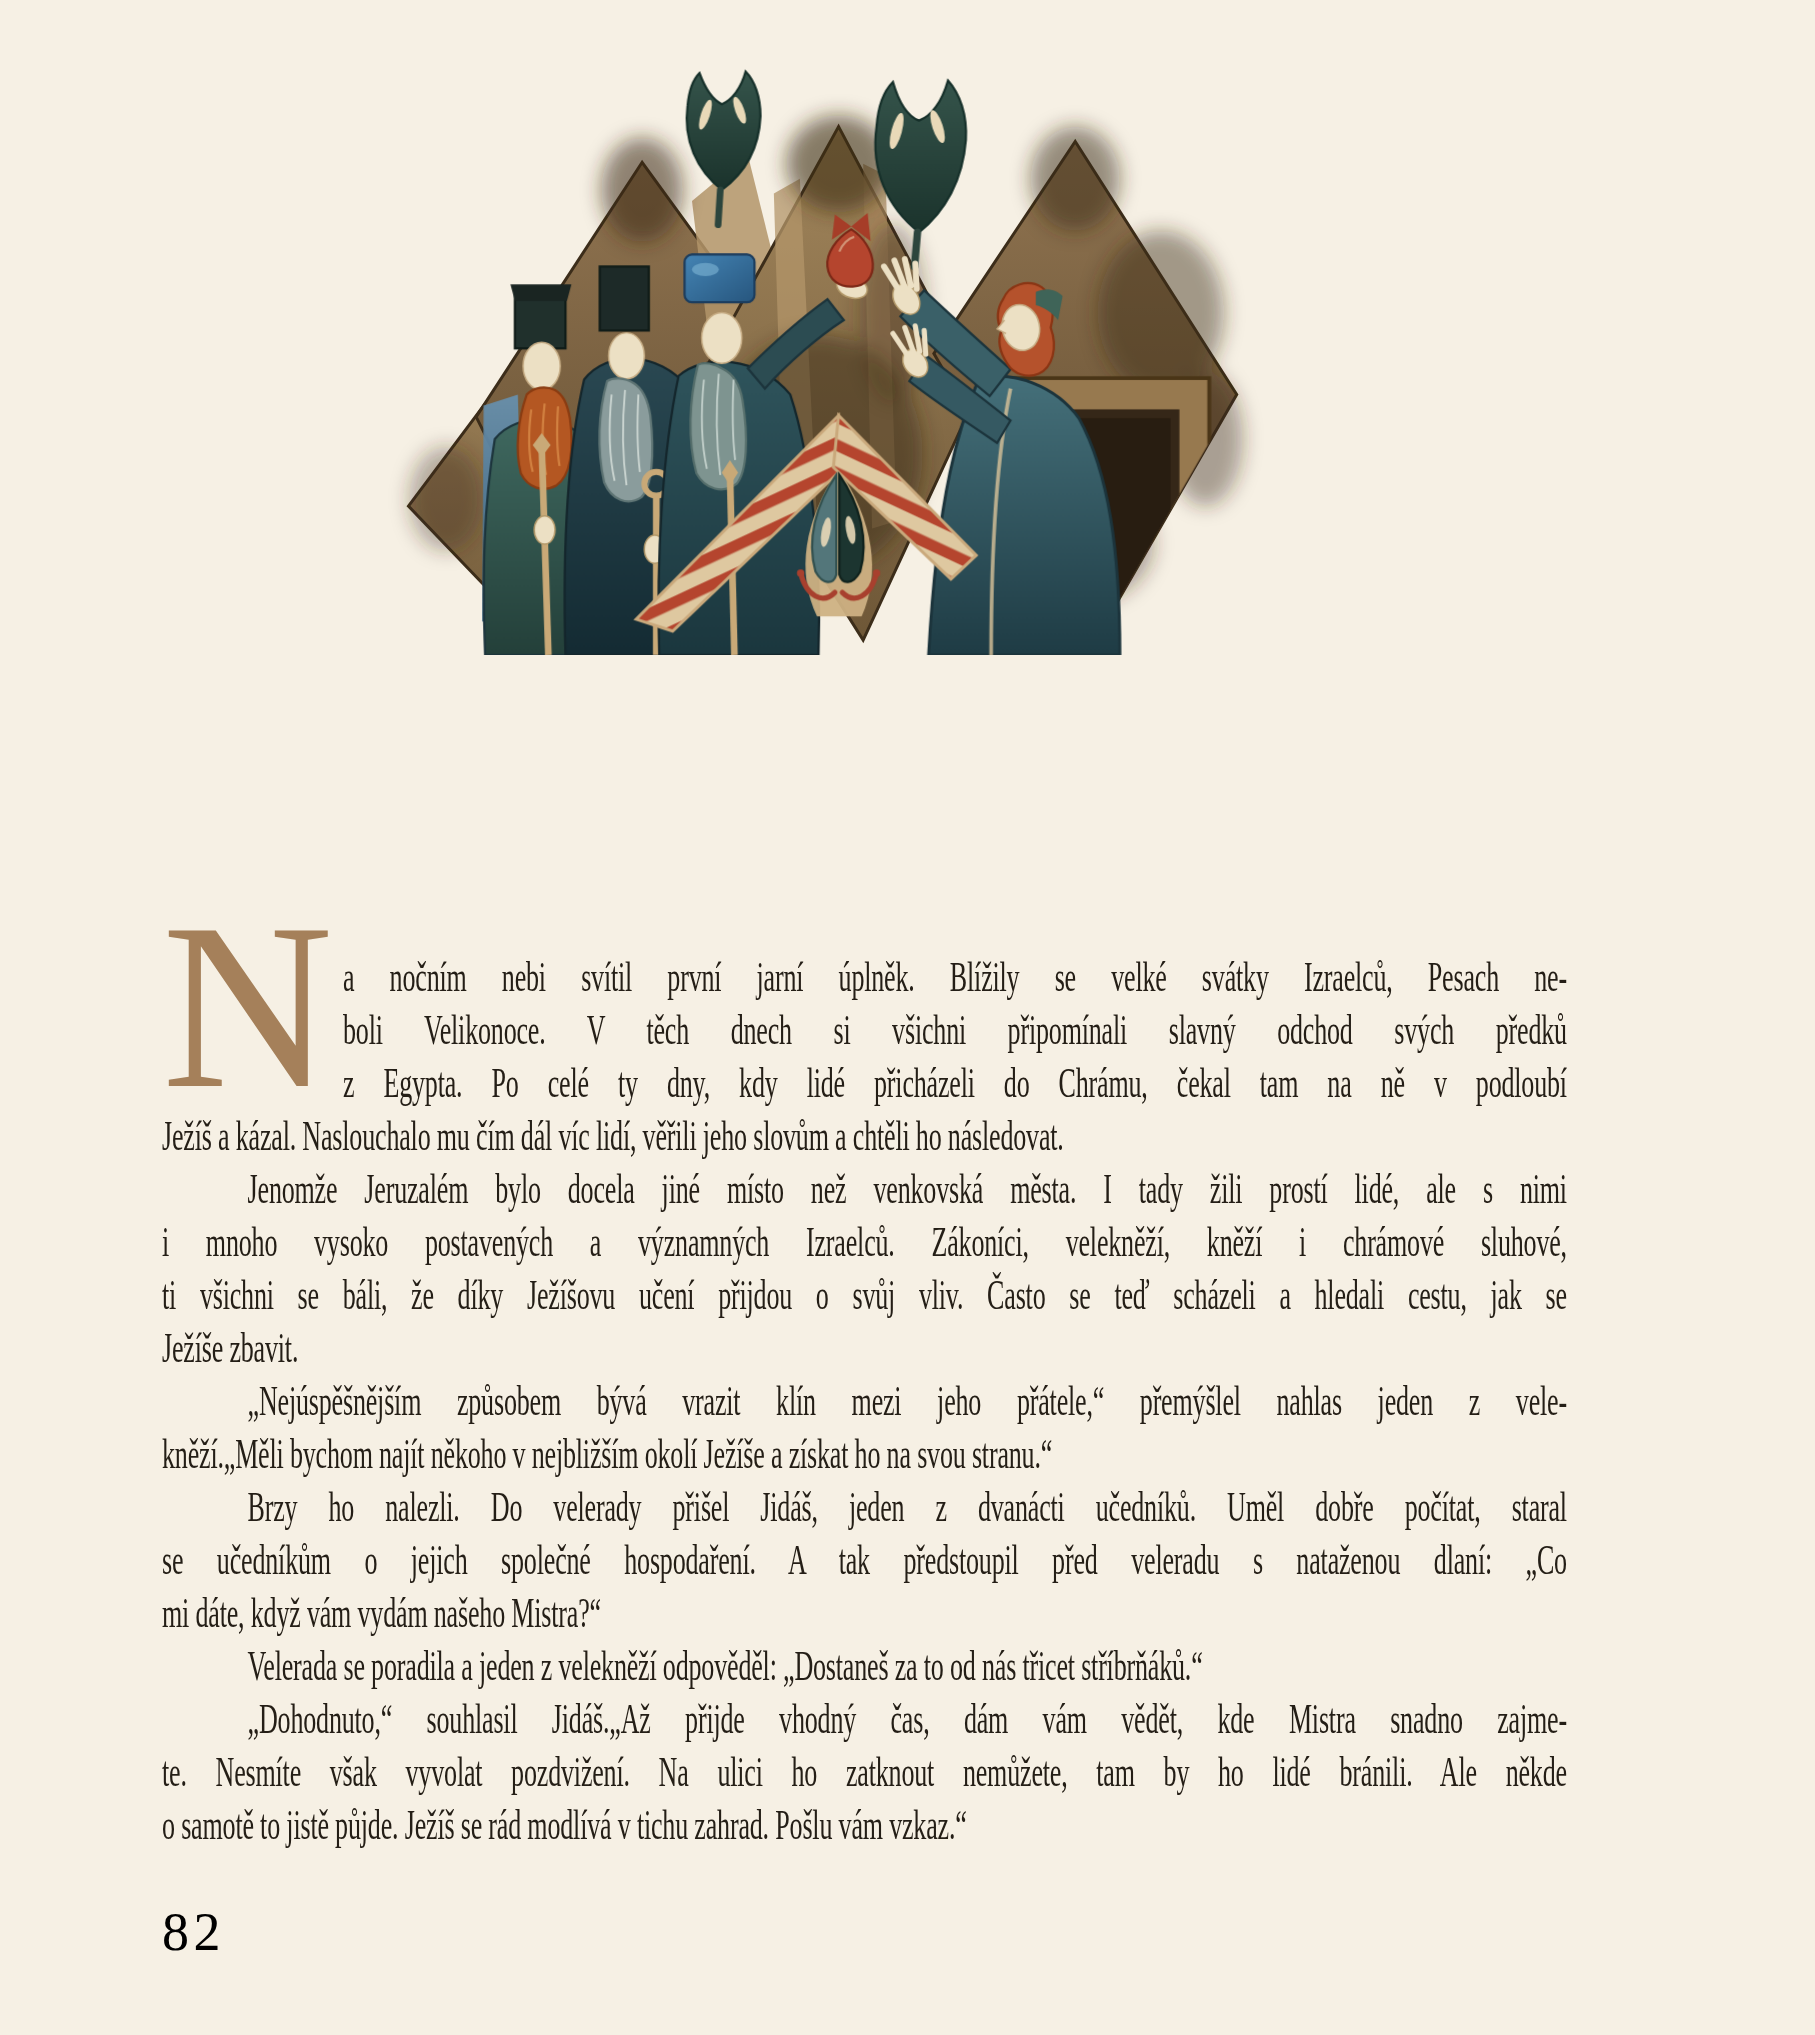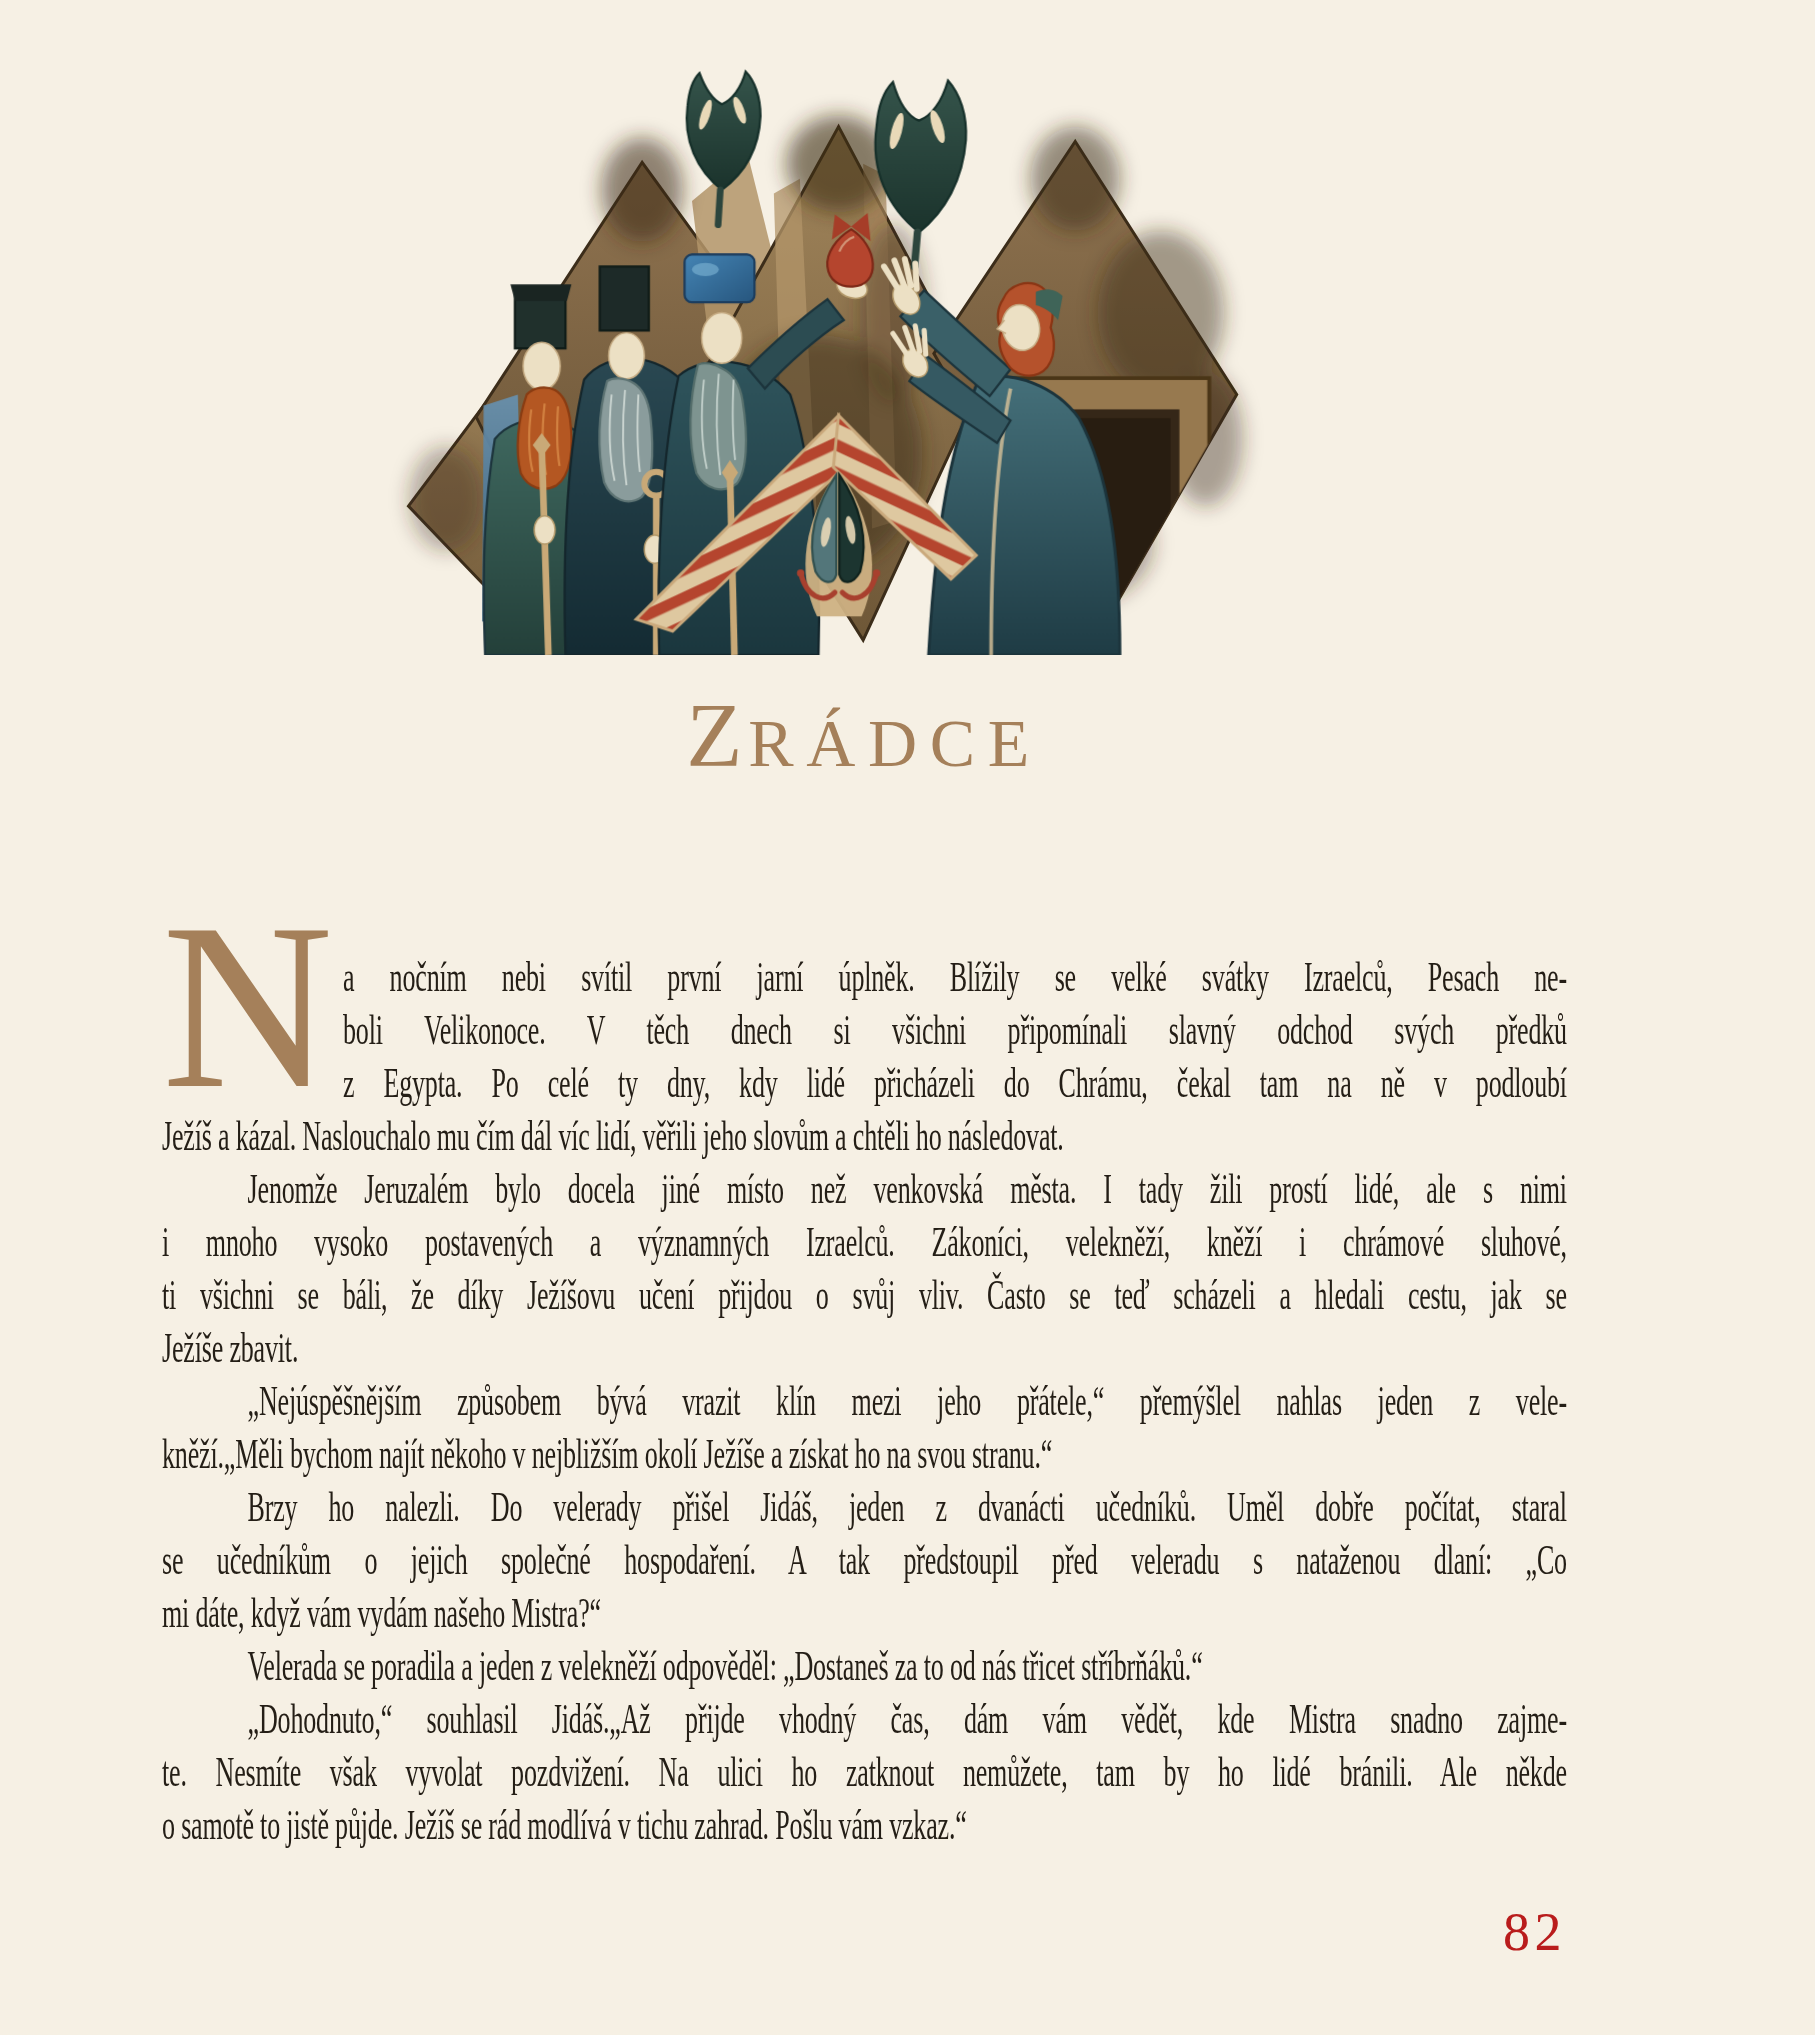--- a/index.html
+++ b/index.html
@@ -34,21 +34,21 @@
   .line.indent{text-indent:138px;}
   .dropcap-spacer{float:left;width:292px;height:158px;}
   .drop-cap{
     position:absolute;left:162px;top:888px;
     font-size:237px;line-height:1;color:#a5805a;
     user-select:none;
   }
   
   .page-number{
     position:absolute;left:162px;top:1901px;width:1404px;
-    text-align:right;font-size:54px;color:#b91c1c;letter-spacing:4.5px;
+    text-align:left;font-size:54px;color:#000000;letter-spacing:4.5px;
   }
 </style>
 </head>
 <body>
 
 <div class="page">
 
   <svg class="illustration" viewBox="0 0 1200 790" xmlns="http://www.w3.org/2000/svg">
     <defs>
       <linearGradient id="gBrown1" x1="0" y1="0" x2="0" y2="1">
@@ -224,23 +224,20 @@
       <path d="M628,548 C656,588 668,636 656,678 C646,696 632,696 628,682 Z" fill="#1c3530" stroke="#10221d" stroke-width="3"></path>
       <ellipse cx="610" cy="625" rx="6" ry="20" fill="#e9d9b8" transform="rotate(10 610 625)" opacity="0.9"></ellipse>
       <ellipse cx="643" cy="622" rx="6" ry="19" fill="#e9d9b8" transform="rotate(-10 643 622)" opacity="0.9"></ellipse>
 
       <path d="M576,680 C584,712 606,722 622,706 M678,680 C670,712 648,722 632,706" stroke="#a8402e" stroke-width="7" fill="none" stroke-linecap="round"></path>
       <circle cx="576" cy="680" r="5" fill="#a8402e"></circle>
       <circle cx="678" cy="680" r="5" fill="#a8402e"></circle>
     </g>
   </svg>
 
-  <div class="chapter-title">
-    <span class="title-initial">Z</span><span class="title-rest">rádce</span>
-  </div>
 
   <div class="drop-cap">N</div>
 
   <div class="body-text">
     <div class="para">
       <div class="dropcap-spacer"></div>
       <div class="line">a nočním nebi svítil první jarní úplněk. Blížily se velké svátky Izraelců, Pesach ne-</div>
       <div class="line">boli Velikonoce. V těch dnech si všichni připomínali slavný odchod svých předků</div>
       <div class="line">z Egypta. Po celé ty dny, kdy lidé přicházeli do Chrámu, čekal tam na ně v podloubí</div>
       <div class="line last">Ježíš a kázal. Naslouchalo mu čím dál víc lidí, věřili jeho slovům a chtěli ho následovat.</div>

